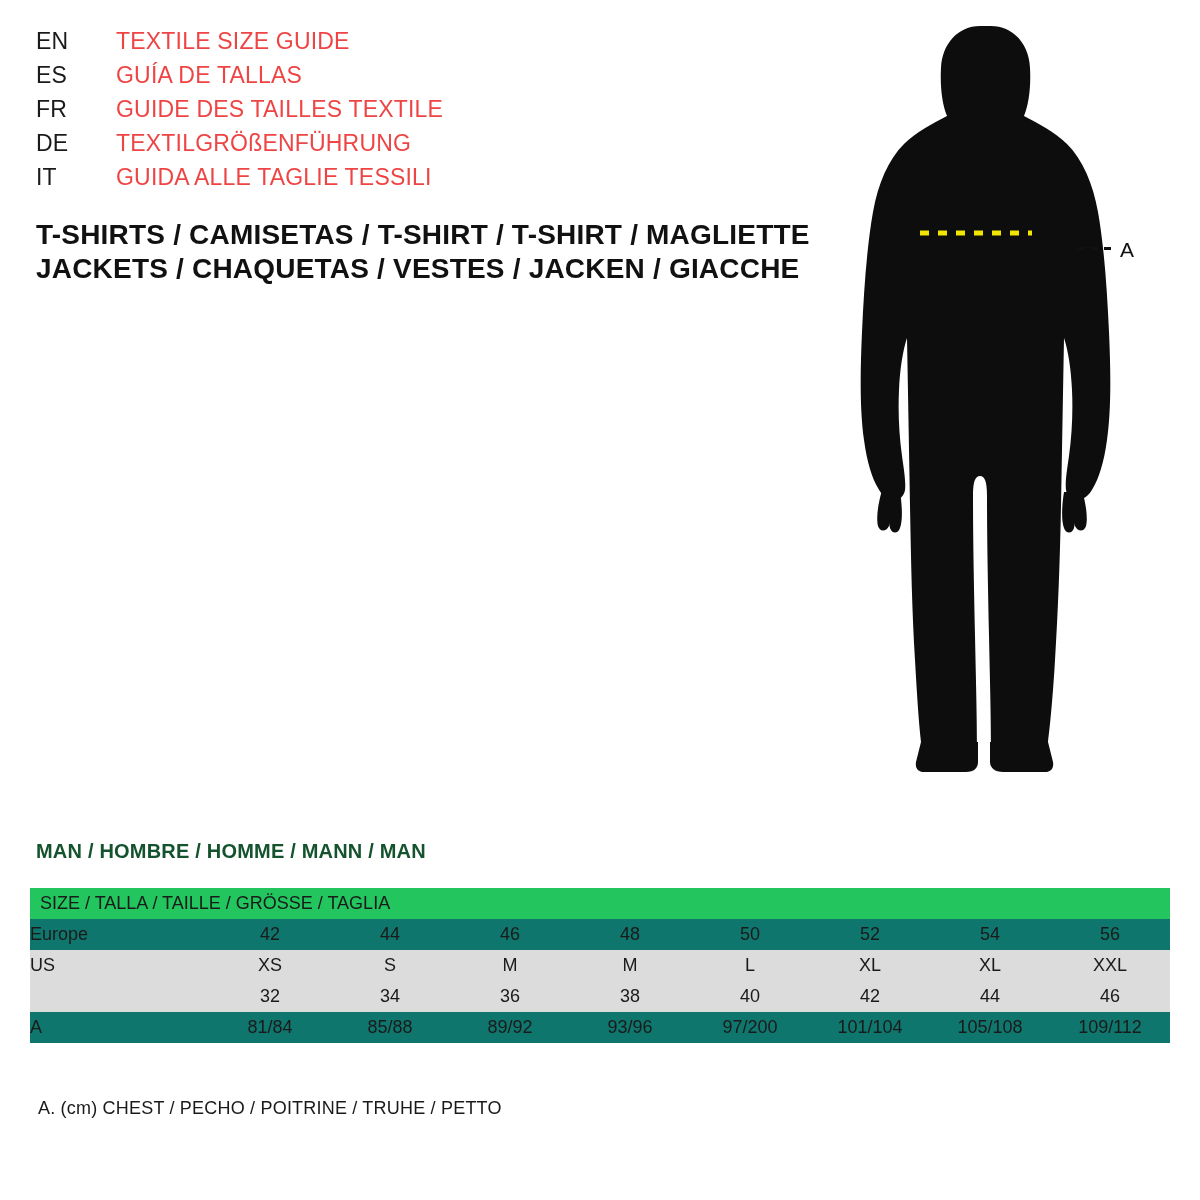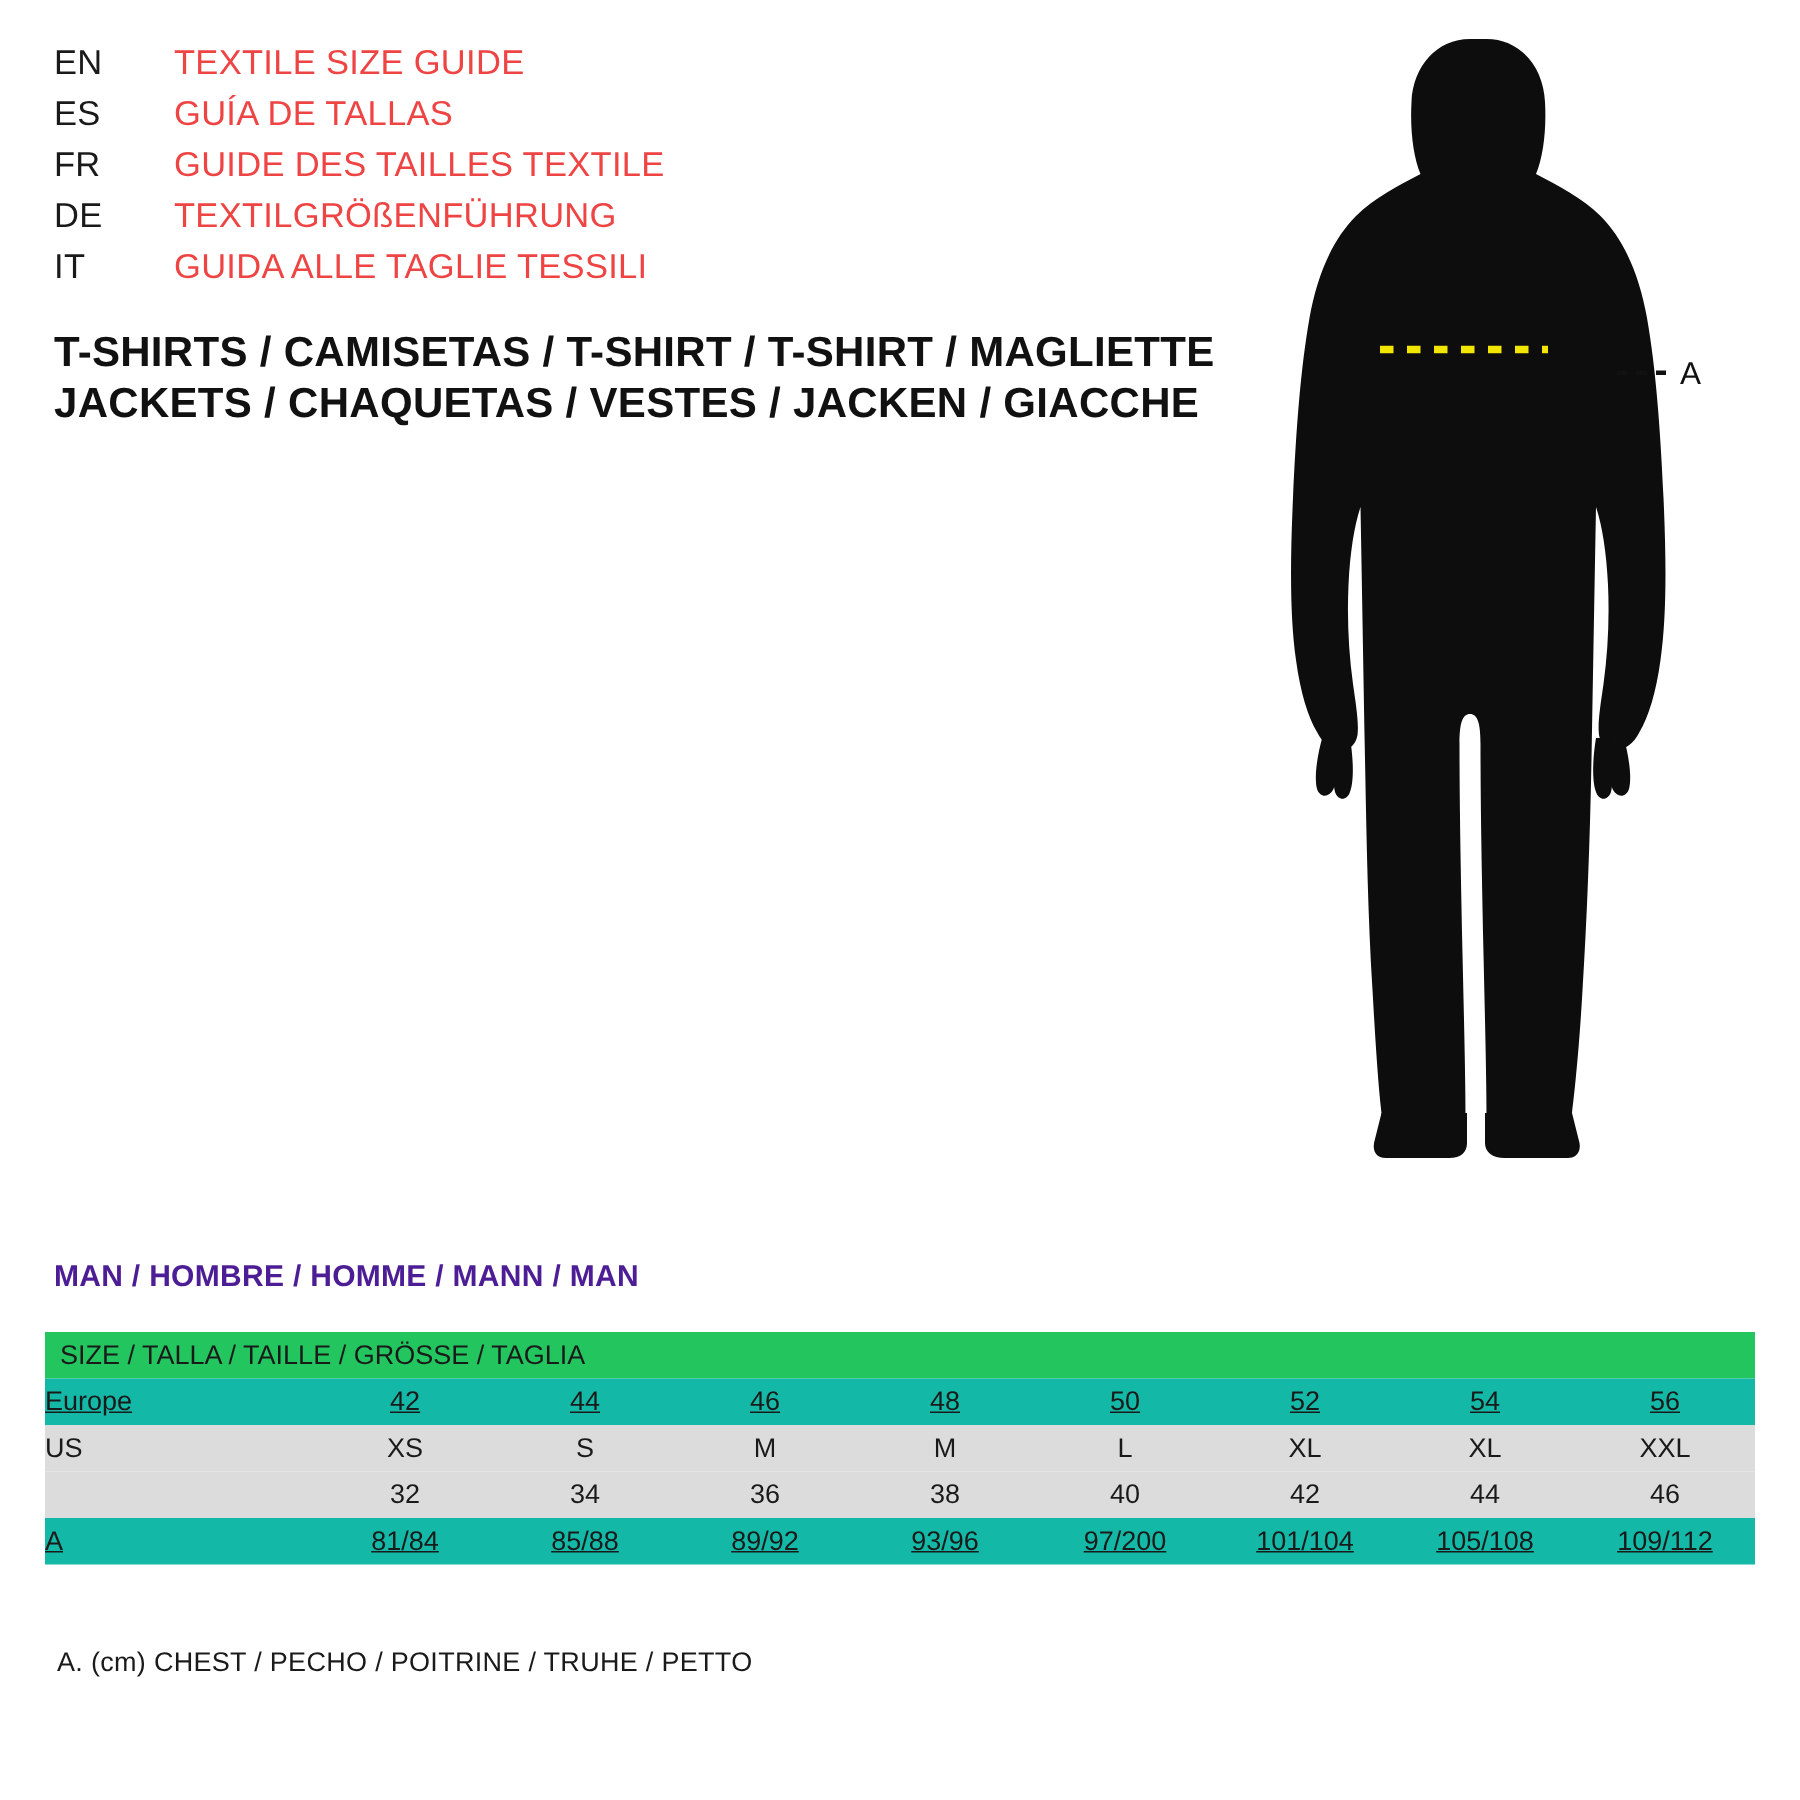--- a/index.html
+++ b/index.html
@@ -88,21 +88,21 @@
   }
 
   
   .man-title {
     position: absolute;
     left: 36px;
     top: 840px;
     font-size: 20px;
     font-weight: bold;
     letter-spacing: 0.2px;
-    color: #4c1d95;
+    color: #14532d;
   }
 
   table.size-table {
     position: absolute;
     left: 30px;
     top: 888px;
     width: 1140px;
     border-collapse: collapse;
     font-size: 18px;
   }
@@ -114,22 +114,21 @@
   .row-head td {
     background: #22c55e;
     color: #1a1a1a;
     font-size: 18px;
     height: 30px;
   }
   .row-head td.label {
     padding-left: 10px;
   }
   .row-light td {
-    background: #14b8a6;
-    text-decoration: underline;
+    background: #0f766e;
   }
   .row-grey td {
     background: #dcdcdc;
   }
   td.label {
     width: 180px;
     padding-left: 10px;
     text-align: left;
     color: #1a1a1a;
   }

